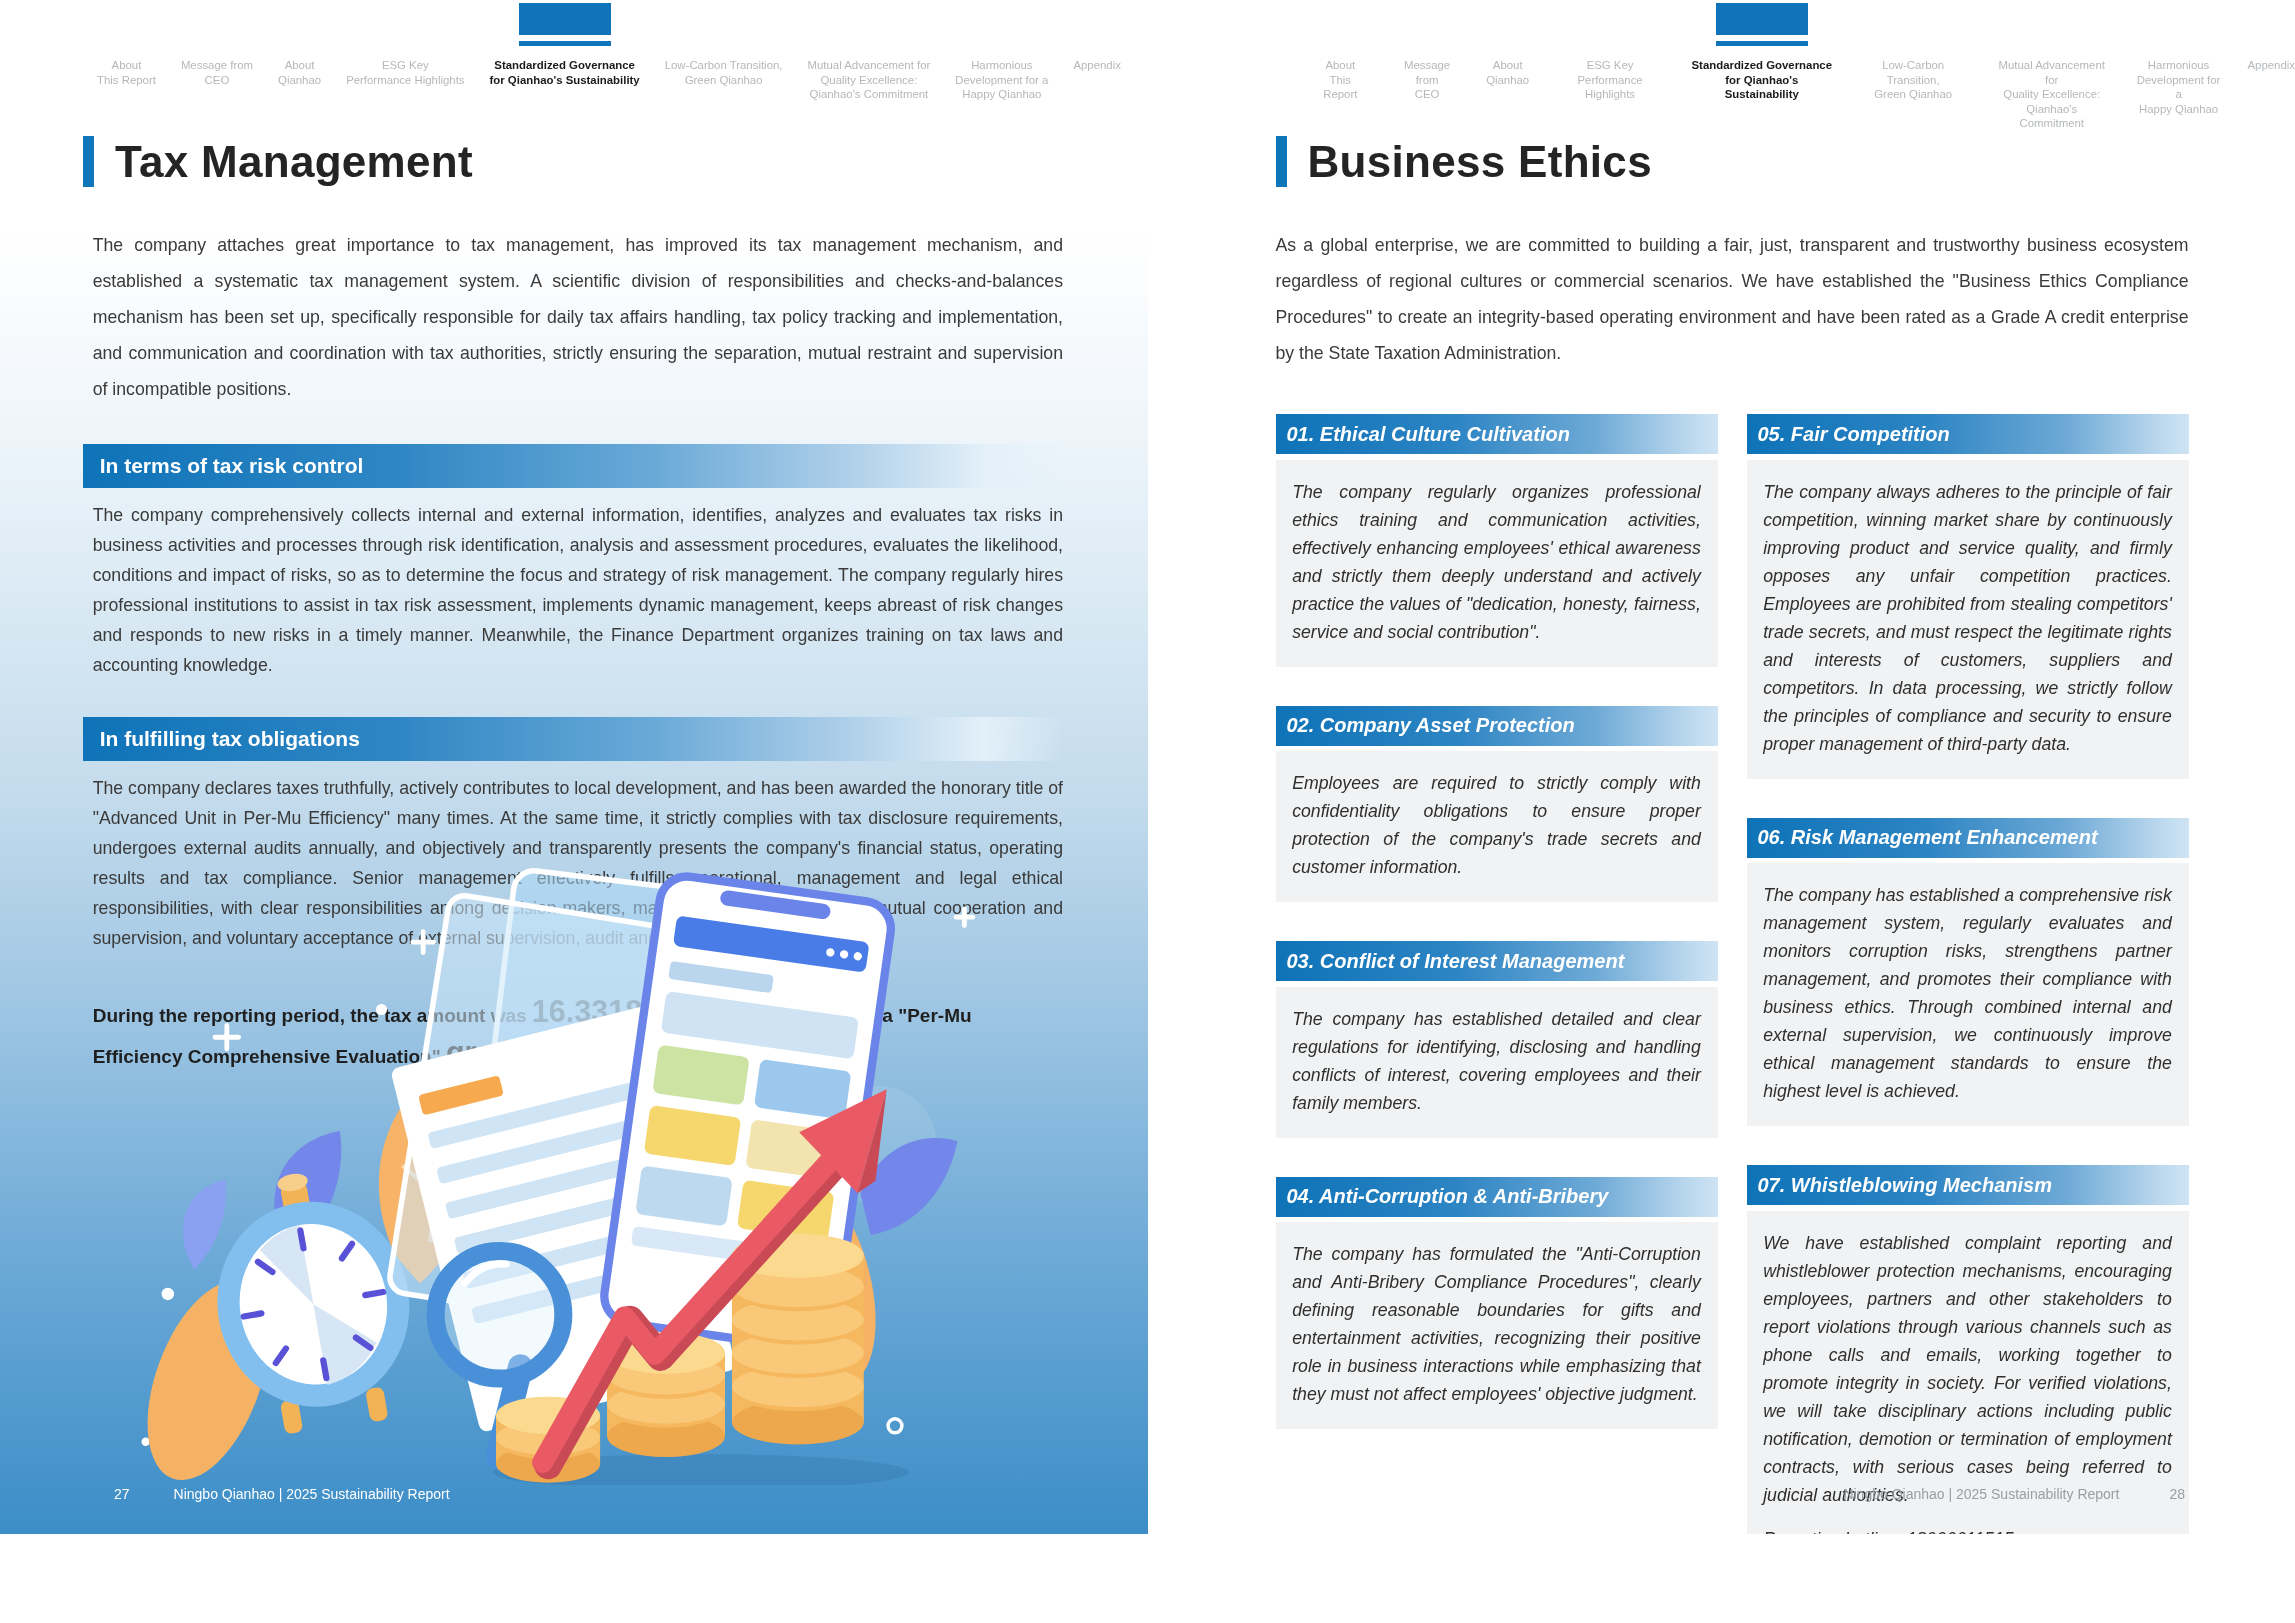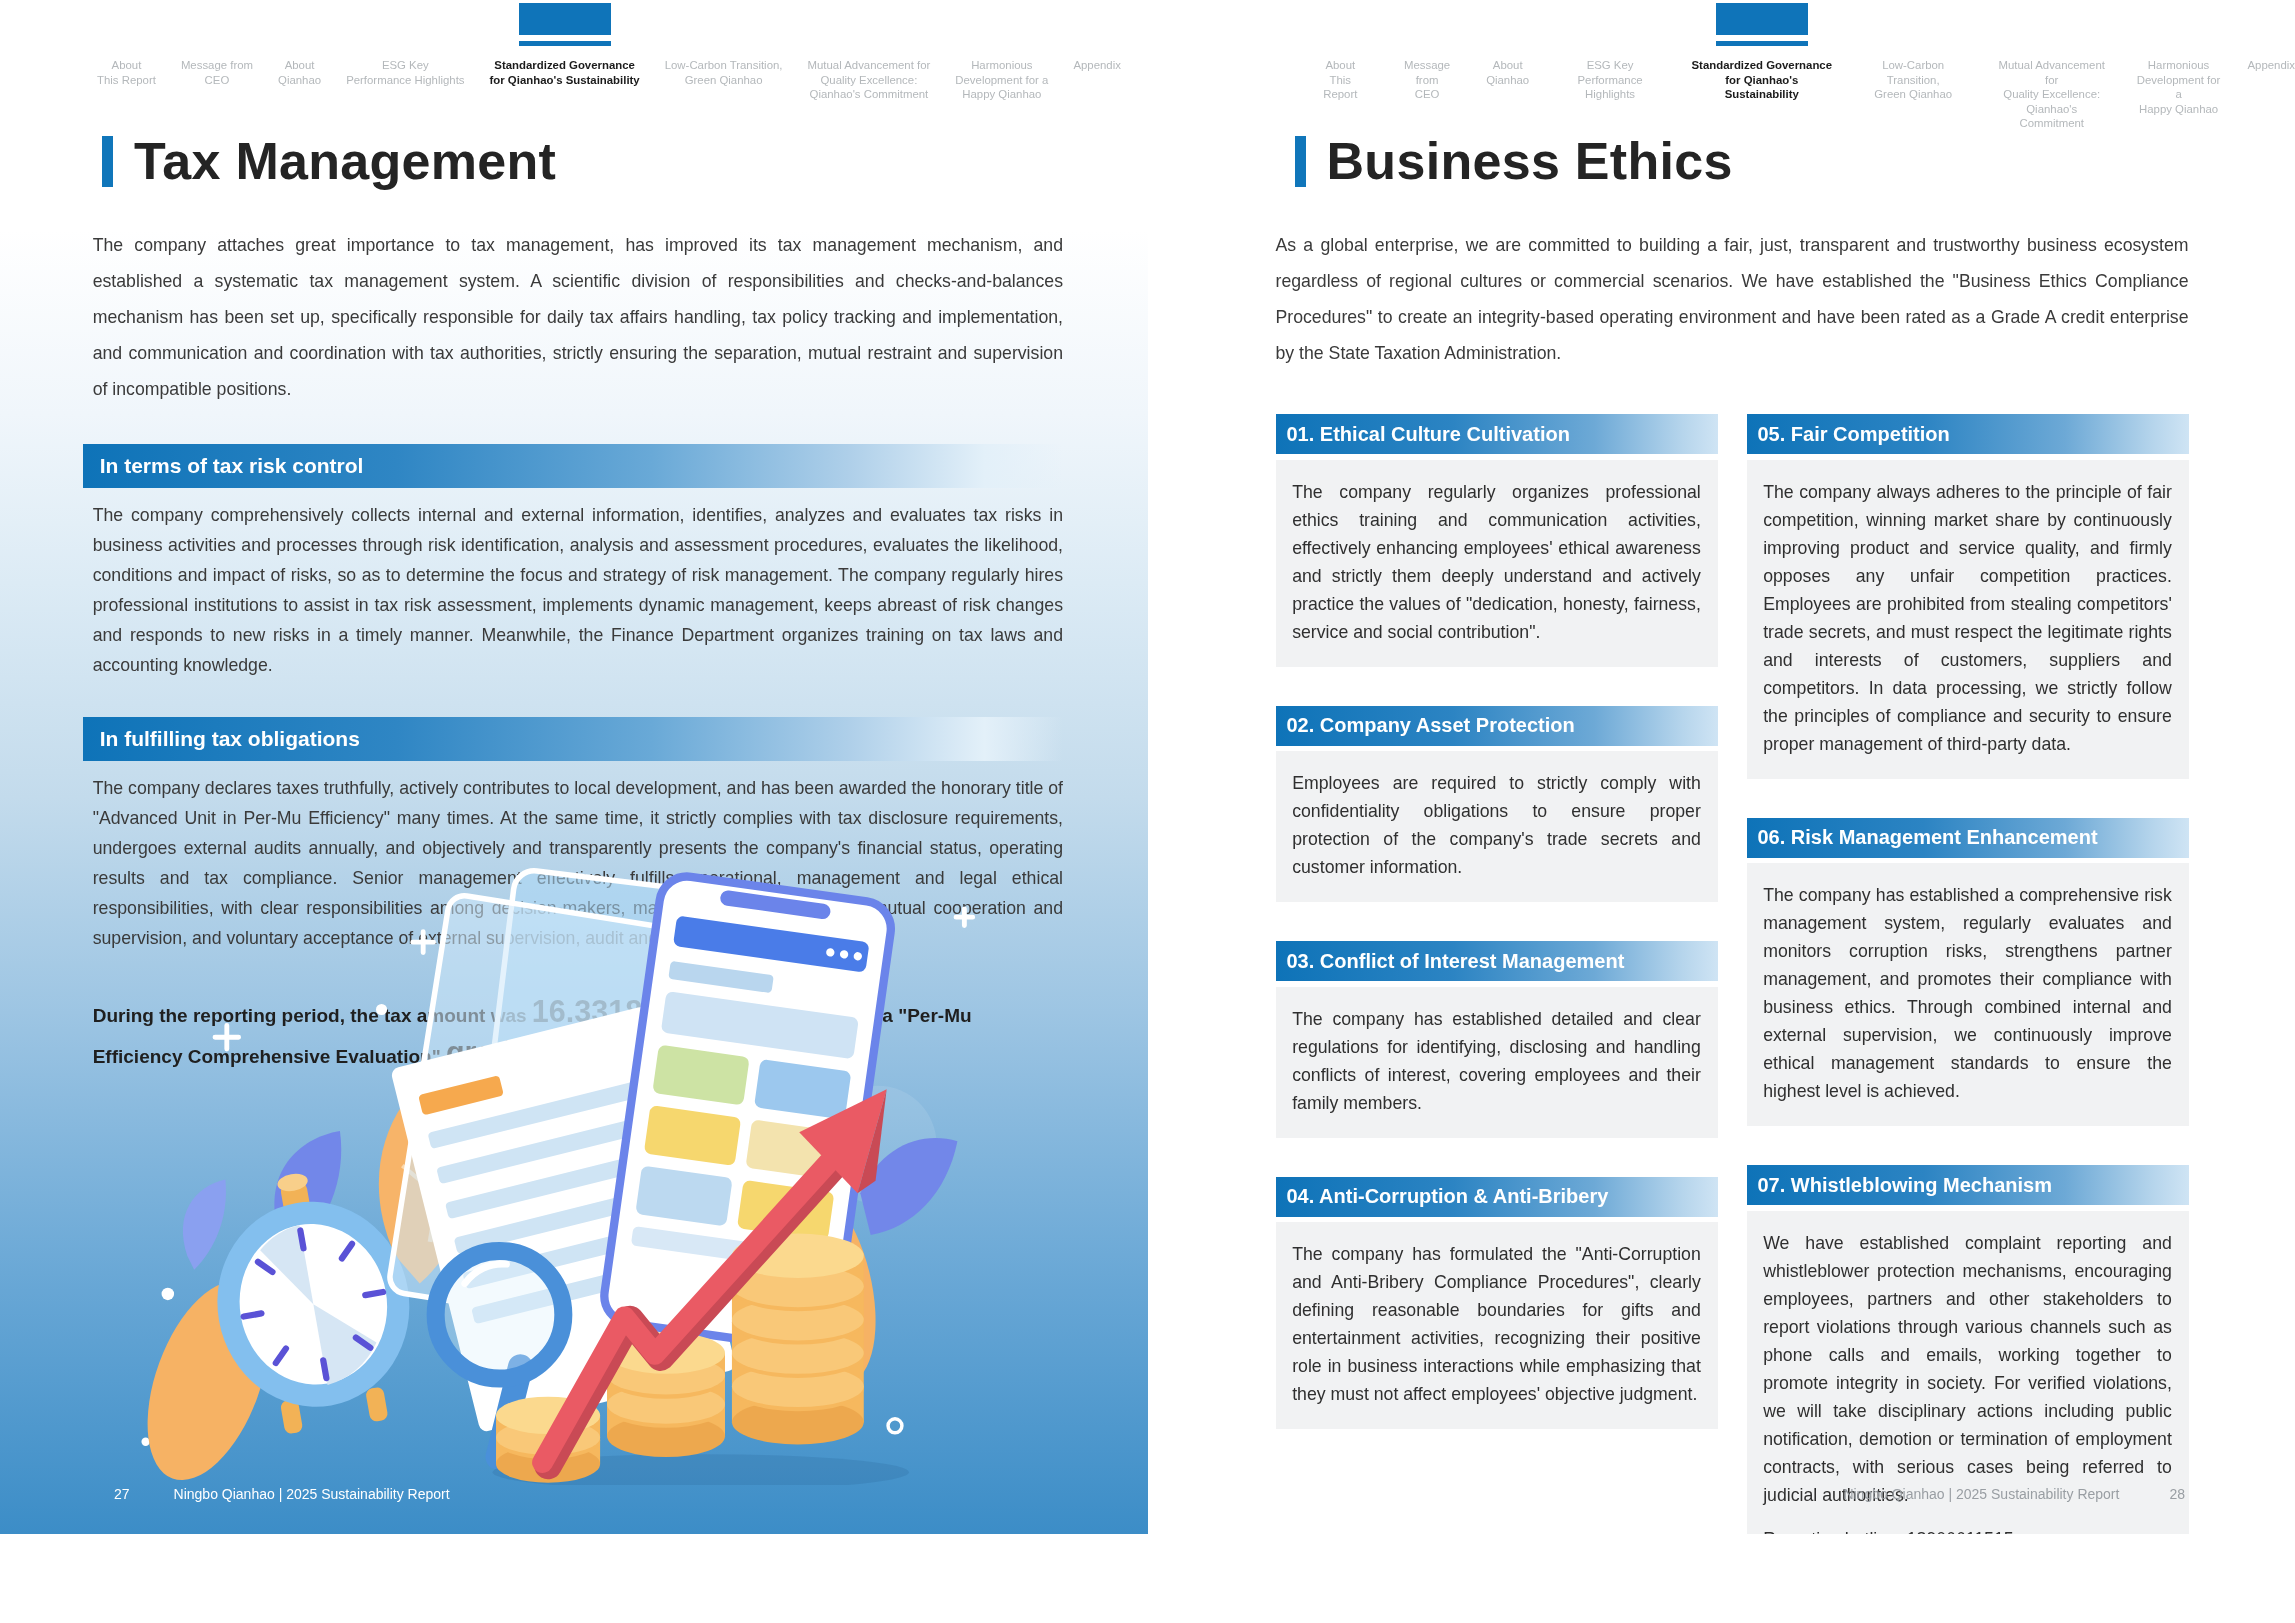--- a/index.html
+++ b/index.html
@@ -14,21 +14,21 @@
   .topnav { position:absolute; top:58px; display:flex; align-items:flex-start; gap:25px; }
   .page-left .topnav { left:97px; }
   .page-right .topnav { left:165px; }
   .nav-item { font-size:11.4px; line-height:14.6px; color:#b4b8bb; text-align:center; position:relative; cursor:pointer; }
   .nav-item.active { color:#1b1b1b; font-weight:bold; }
   .flag { position:absolute; left:50%; transform:translateX(-50%); bottom:100%; margin-bottom:11.8px; width:92px; }
   .flag .block { height:32px; background:#0f74b9; }
   .flag .stripe { margin-top:5.6px; height:5.6px; background:#0f74b9; }
 
   
-  .page-title { font-size:52px; font-weight:bold; color:#242424; line-height:51px; border-left:11px solid #1076ba; padding-left:21px; letter-spacing:0.3px;margin-left:19px; }
+  .page-title { font-size:44px; font-weight:bold; color:#242424; line-height:51px; border-left:11px solid #1076ba; padding-left:21px; letter-spacing:0.3px; }
 
   .content-left { position:absolute; top:136px; left:83px; width:980px; }
   .content-right { position:absolute; top:136px; left:128px; width:913px; }
 
   .intro { margin-top:40px; font-size:17.7px; line-height:36px; color:#3a3a3a; text-align:justify; }
   .content-left .intro { padding-left:9.7px; }
 
   .banner { margin-top:37px; height:44px; display:flex; align-items:center; padding-left:16.7px;
             background:linear-gradient(90deg,#0e73b8 0%,#2f86c4 32%,#69a9d7 58%,#aecfe9 78%,#e3f0f9 92%,rgba(255,255,255,0) 100%);
             color:#ffffff; font-size:21px; font-weight:bold; }
@@ -37,21 +37,21 @@
   .highlight { margin-top:40px; padding-left:9.7px; font-weight:bold; color:#1f1f1f; font-size:19px; line-height:37px; }
   .highlight .big { font-size:30.5px; }
 
   .illustration { position:absolute; bottom:49px; left:104px; }
 
   .footer { position:absolute; bottom:32px; font-size:14px; display:flex; align-items:flex-start; }
   .footer-left { left:114px; color:#ffffff; gap:44px; }
   .footer-right { right:110px; color:#999ea3; gap:50px; }
 
   
-  .cards { display:flex; gap:29px; margin-top:43px; }
+  .cards { display:flex; gap:29px; margin-top:43px;font-style:italic; }
   .card-col { flex:1; display:flex; flex-direction:column; gap:39px; align-items:stretch; }
   .card-header { height:40px; display:flex; align-items:center; padding-left:11px; color:#ffffff;
                  font-size:20px; font-weight:bold;
                  background:linear-gradient(90deg,#0e73b8 0%,#2c84c3 40%,#6da9d6 72%,#b6d5ec 92%,#cfe4f4 100%); }
   .card-body { margin-top:5.6px; background:#f1f2f3; padding:18px 16.7px 21px 16.7px; font-size:17.7px; line-height:28px; color:#2f2f2f; text-align:justify; }
   .card-body p.extra { text-align:left;margin-top:16px; }
   .note { margin-top:46px; font-size:19px; font-weight:bold; color:#161616; }
 </style>
 </head>
 <body>

